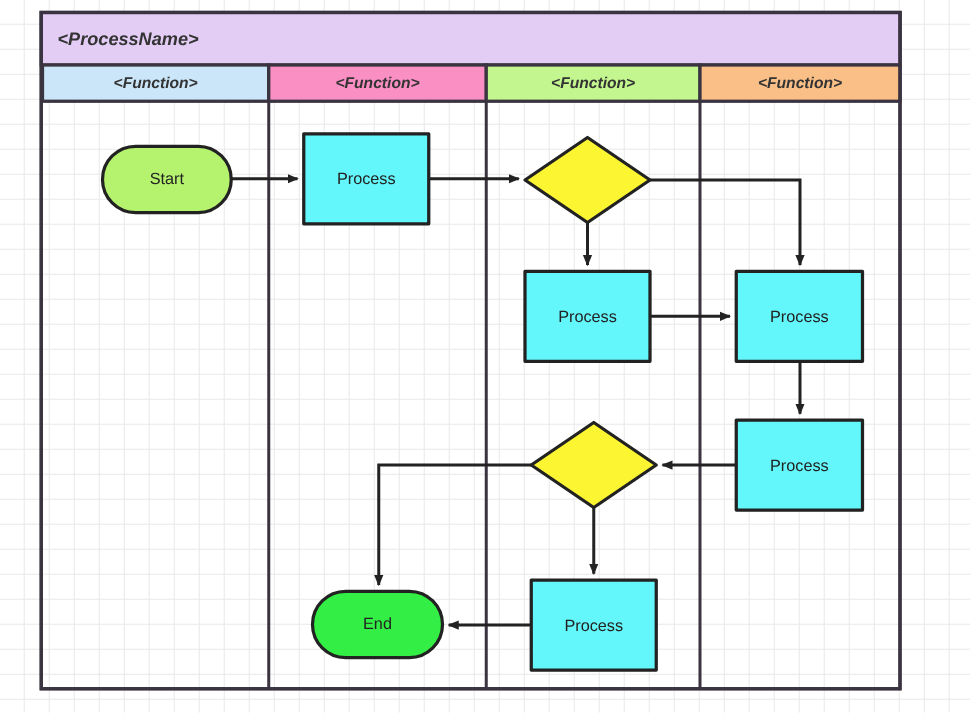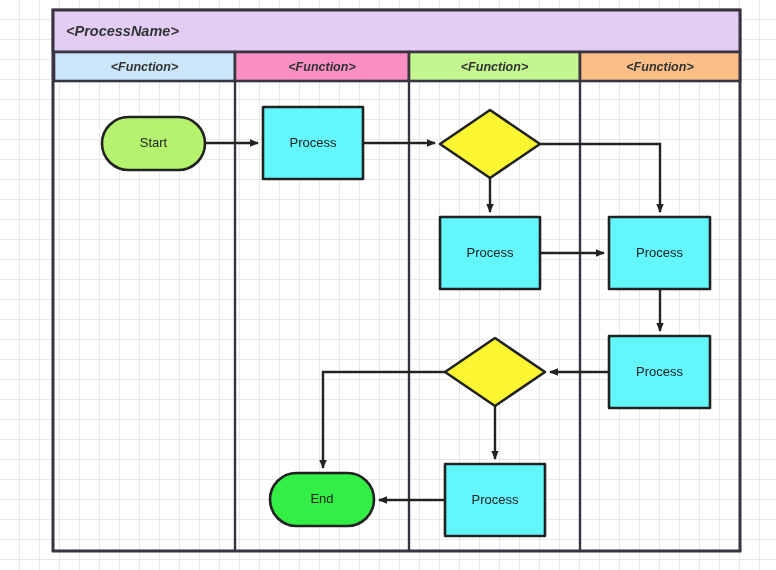--- a/index.html
+++ b/index.html
@@ -16,21 +16,20 @@
       linear-gradient(to right, #e8e8e8 1px, transparent 1px),
       linear-gradient(to bottom, #e8e8e8 1px, transparent 1px);
     background-size: 20px 20px;
     background-position: -1px -1px;
     font-family: "Liberation Sans", sans-serif;
   }
   #canvas {
     position: relative;
     width: 648px;
     height: 570px;
-    margin-left: 20px;
   }
   #diagram-svg {
     position: absolute;
     left: 0;
     top: 0;
     width: 776px;
     height: 570px;
   }
   .node-label {
     font-family: "Liberation Sans", sans-serif;

